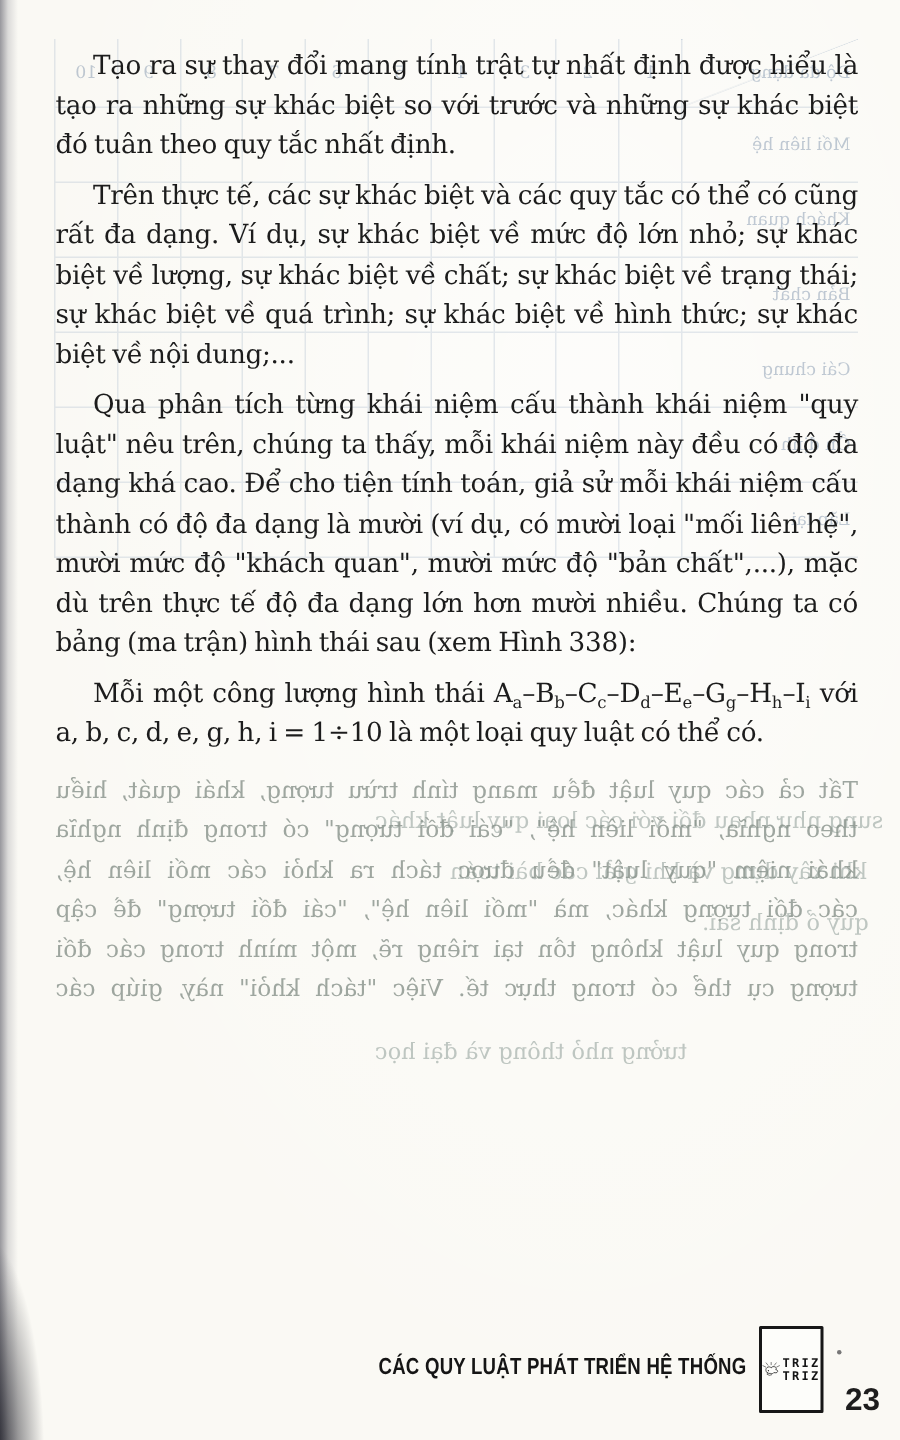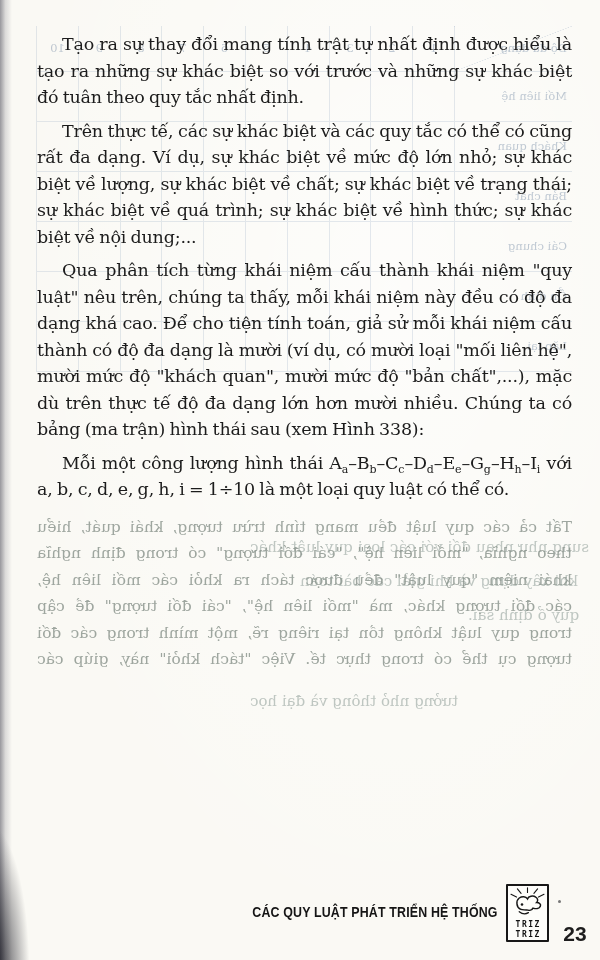--- a/index.html
+++ b/index.html
@@ -72,21 +72,21 @@
   
   .footer-title {
     position:absolute; top:903px; right:102px; z-index:4;
     font-family:"Liberation Sans", sans-serif; font-weight:bold; font-size:15.5px;
     letter-spacing:0.2px; color:#151515; white-space:nowrap;
     transform:scaleX(0.80); transform-origin:right center;
   }
   .logo {
     position:absolute; left:506px; top:884px; width:43px; height:58px; z-index:4;
     border:2px solid #171717; border-radius:1px; background:#fdfdfa; box-sizing:border-box;
-    display:flex; flex-direction:column; align-items:center;
+    display:flex; flex-direction:row; align-items:center;
   }
   .logo svg { display:block; margin-top:1px; }
   .logo-text {
     font-family:"DejaVu Sans Mono", monospace; font-weight:bold; font-size:8px;
     line-height:9.5px; letter-spacing:1.5px; text-indent:1.5px; color:#141414; text-align:center;
   }
   .page-num {
     position:absolute; left:557px; top:922px; width:36px; z-index:4; text-align:center;
     font-family:"Liberation Sans", sans-serif; font-weight:bold; font-size:21px; color:#1d1d1d;
   }

